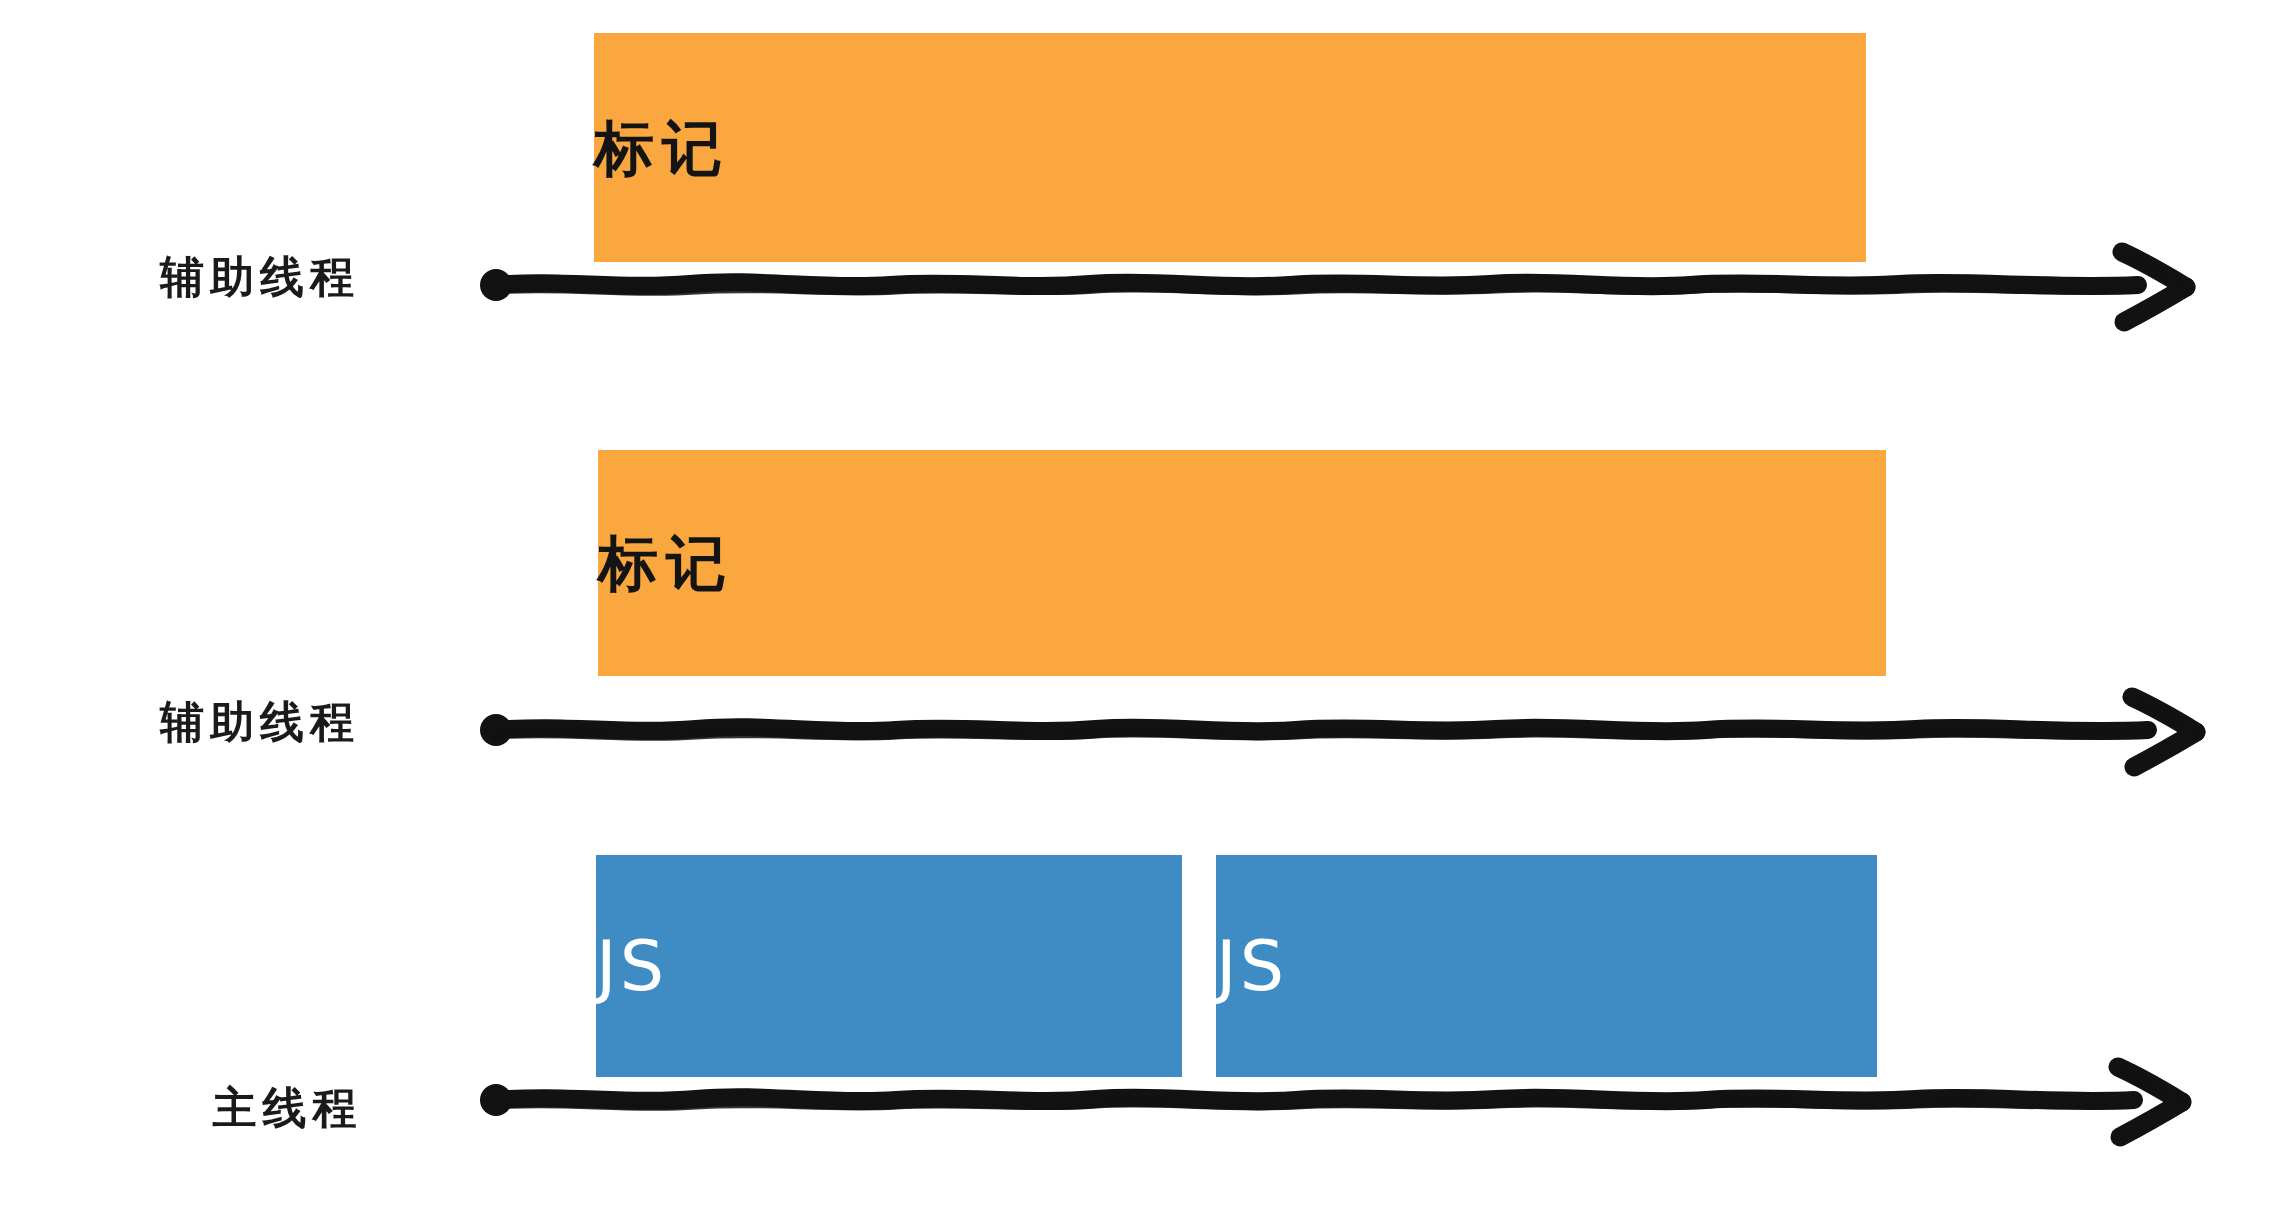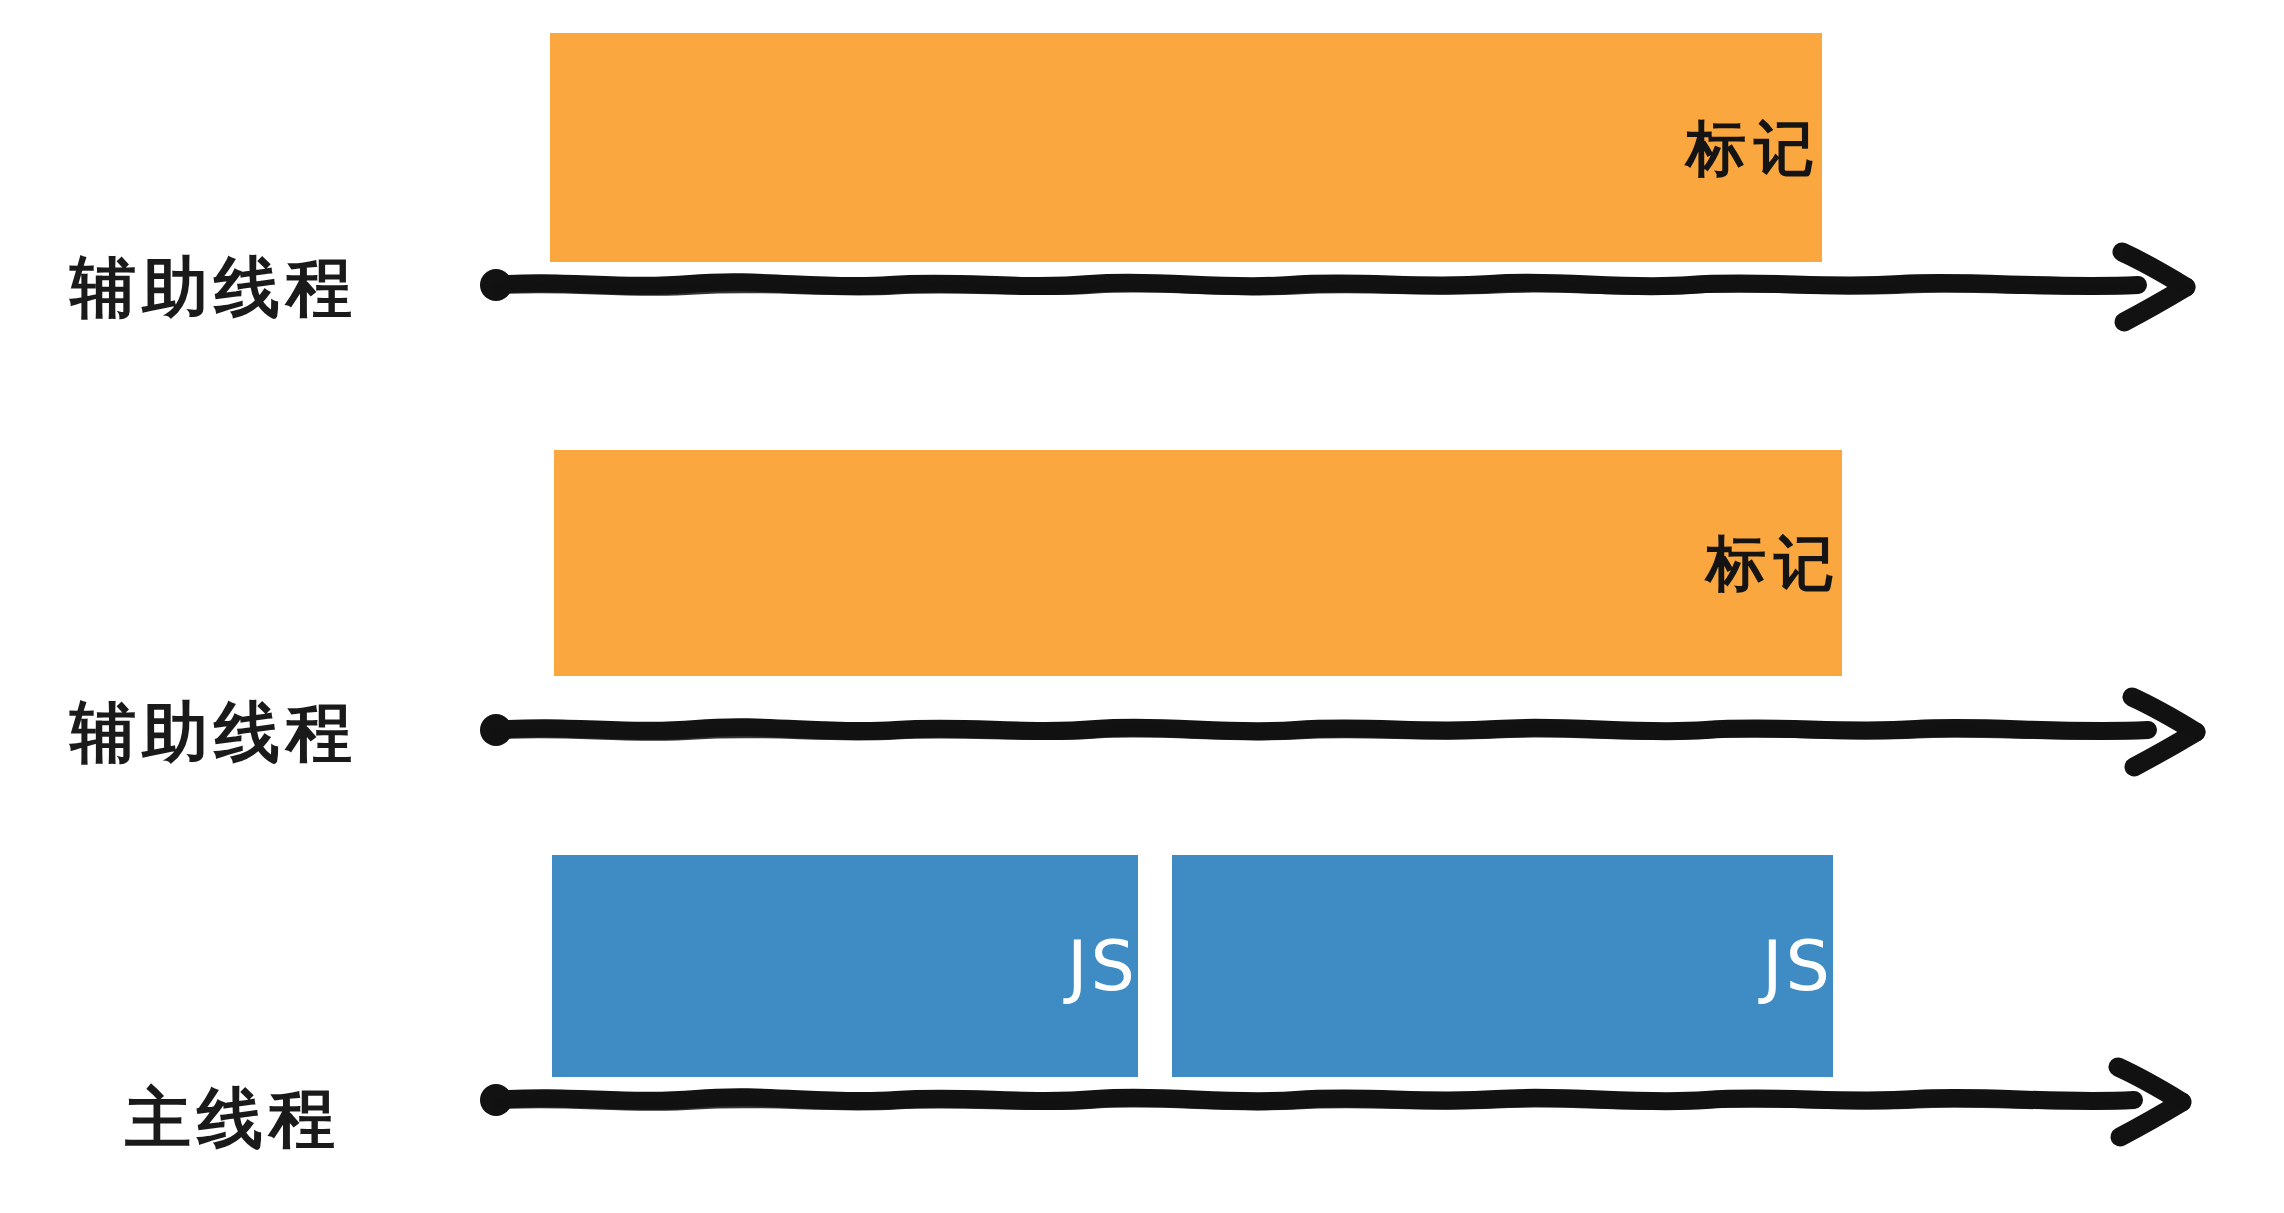--- a/index.html
+++ b/index.html
@@ -19,43 +19,44 @@
     overflow: hidden;
   }
   .row {
     position: absolute;
     left: 0;
     width: 2284px;
   }
   .track-label {
     position: absolute;
     font-family: "DejaVu Sans", sans-serif;
-    font-size: 66px;
+    font-size: 44px;
     font-weight: 700;
     color: #1a1a1a;
     letter-spacing: 6px;
     white-space: nowrap;
-    text-align: left;
+    text-align: center;
     line-height: 1;
     user-select: none;
   }
   .axis-svg {
     position: absolute;
     left: 0;
     top: 0;
     width: 2284px;
     height: 1213px;
     pointer-events: none;
   }
   .task-box {
     position: absolute;
     display: flex;
     align-items: center;
-    justify-content: flex-end;
+    justify-content: flex-start;
     box-sizing: border-box;
+    margin-left: 44px;
   }
   .task-box .task-label {
     font-family: "DejaVu Sans", sans-serif;
     line-height: 1;
     user-select: none;
   }
   .task-box.orange .task-label {
     font-size: 60px;
     font-weight: 700;
     color: #141414;

